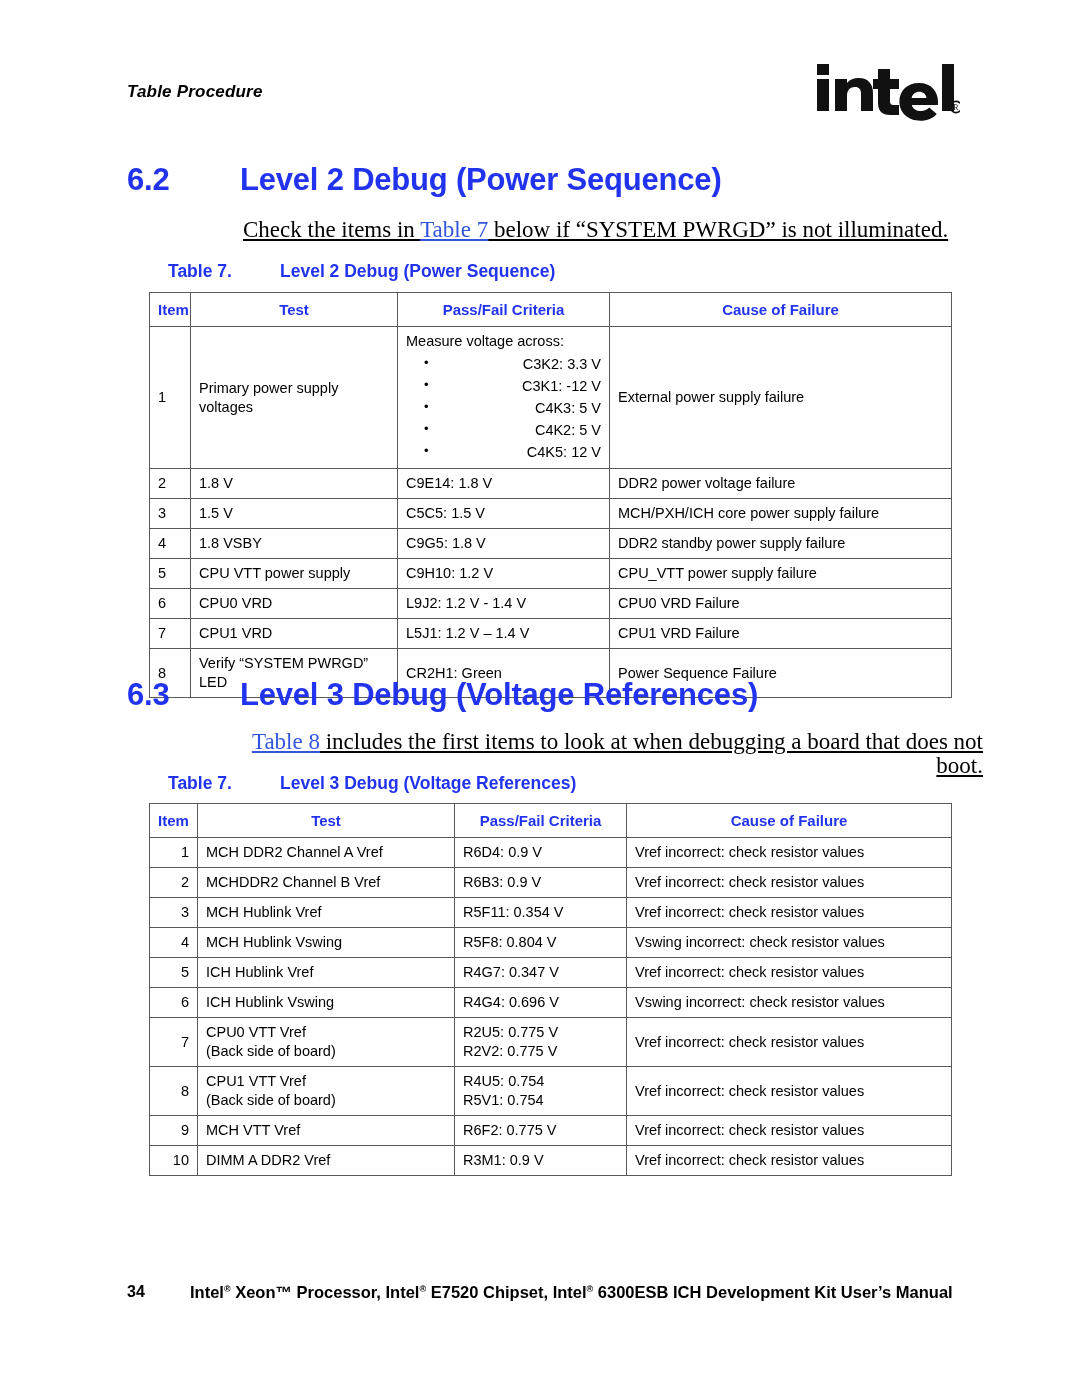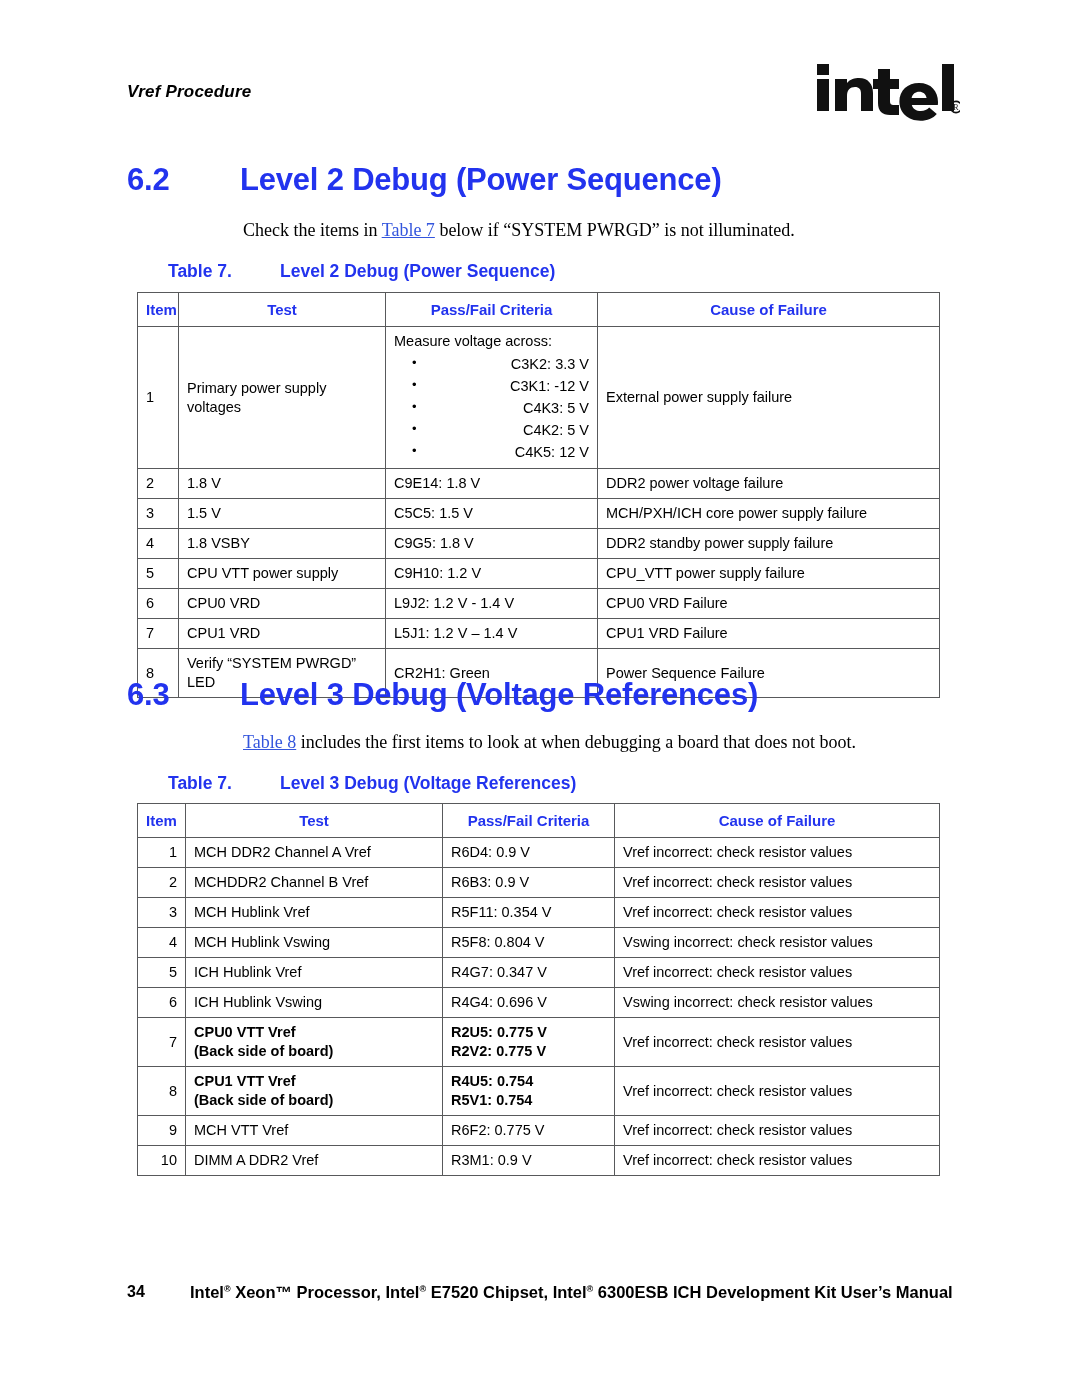--- a/index.html
+++ b/index.html
@@ -62,23 +62,24 @@
     display: inline-block;
     width: 113px;
   }
 
   
   .body-par {
     position: absolute;
     left: 243px;
     width: 740px;
     font-family: "Liberation Serif", serif;
-    font-size: 18px;
+    font-size: 23px;
     line-height: 24px;
     color: #000;
+    text-decoration: underline;
   }
   .xref { color: #3355dd; }
 
   
   .tbl-caption {
     position: absolute;
     left: 135px;
     font-family: "Liberation Sans", sans-serif;
     font-weight: bold;
     font-size: 17.5px;
@@ -93,20 +94,21 @@
 
   
   table.dtbl {
     position: absolute;
     border-collapse: collapse;
     font-family: "Liberation Sans", sans-serif;
     font-size: 14.5px;
     color: #000;
     background: #fff;
     table-layout: fixed;
+    margin-left: 12px;
   }
   table.dtbl th,
   table.dtbl td {
     border: 1.4px solid #58595b;
     padding: 5px 8px;
     vertical-align: middle;
     line-height: 19px;
   }
   table.dtbl th {
     color: #2233ee;
@@ -131,21 +133,21 @@
     padding-left: 18px;
     line-height: 22px;
   }
   ul.crit li::before {
     content: "\2022";
     position: absolute;
     left: 0;
     top: -1px;
     font-size: 13px;
   }
-  .sub { display: block; font-weight: bold; }
+  .sub { display: block; }
 
   
   .footer-pageno {
     position: absolute;
     left: 127px;
     top: 1283px;
     font-family: "Liberation Sans", sans-serif;
     font-weight: bold;
     font-size: 16px;
   }
@@ -158,21 +160,21 @@
     font-size: 16.5px;
     white-space: nowrap;
   }
   sup.reg { font-size: 9px; vertical-align: super; font-weight: bold; }
 </style>
 </head>
 <body>
 
 <div class="page">
 
-  <div class="running-header">Vref Procedure</div>
+  <div class="running-header">Table Procedure</div>
 
   <div class="logo">
     <svg width="145" height="62" viewBox="0 0 145 62" xmlns="http://www.w3.org/2000/svg">
       <g fill="#111111">
 
         <rect x="2" y="17" width="12" height="32"></rect>
         <rect x="2" y="2" width="12" height="11"></rect>
 
         <path d="M20 17 h12 v4 c3,-4 8,-5 12,-5 c9,0 14,6 14,15 v18 h-12 v-17 c0,-5 -2,-7 -6,-7 c-5,0 -8,3 -8,9 v15 h-12 z"></path>
 
@@ -274,21 +276,21 @@
         <td>CR2H1: Green</td>
         <td>Power Sequence Failure</td>
       </tr>
     </tbody>
   </table>
 
   <div class="section" style="top:677px;">
     <span class="num">6.3</span><span>Level 3 Debug (Voltage References)</span>
   </div>
 
-  <div class="body-par" style="top:730px;">
+  <div class="body-par" style="top:730px;text-align:right;">
     <a class="xref" href="#">Table 8</a><span> includes the first items to look at when debugging a board that does not boot.</span>
   </div>
 
   <div class="tbl-caption" style="top:773px;">
     <span class="cap-num">Table 7.</span><span>Level 3 Debug (Voltage References)</span>
   </div>
 
   <table class="dtbl" id="table8" style="left:137px; top:803px; width:802px;">
     <colgroup>
       <col style="width:48px">

